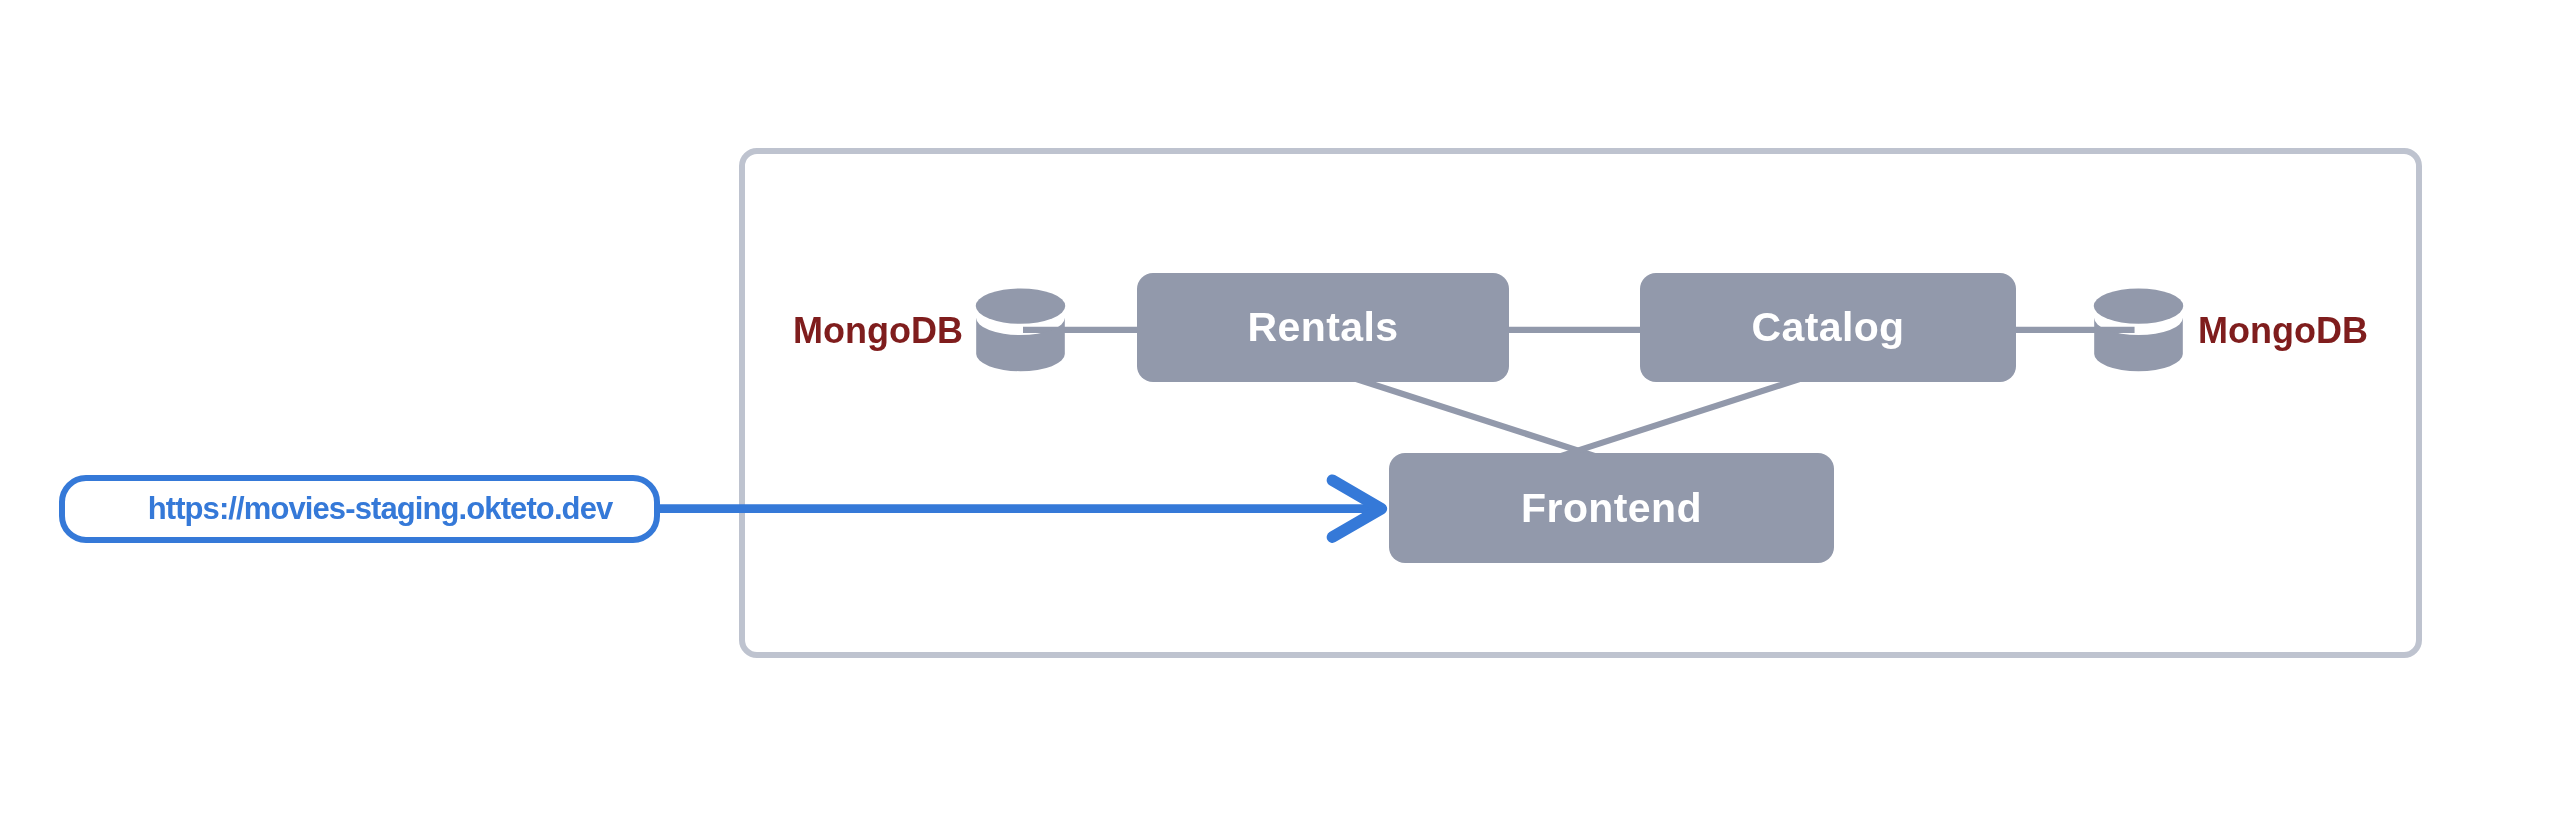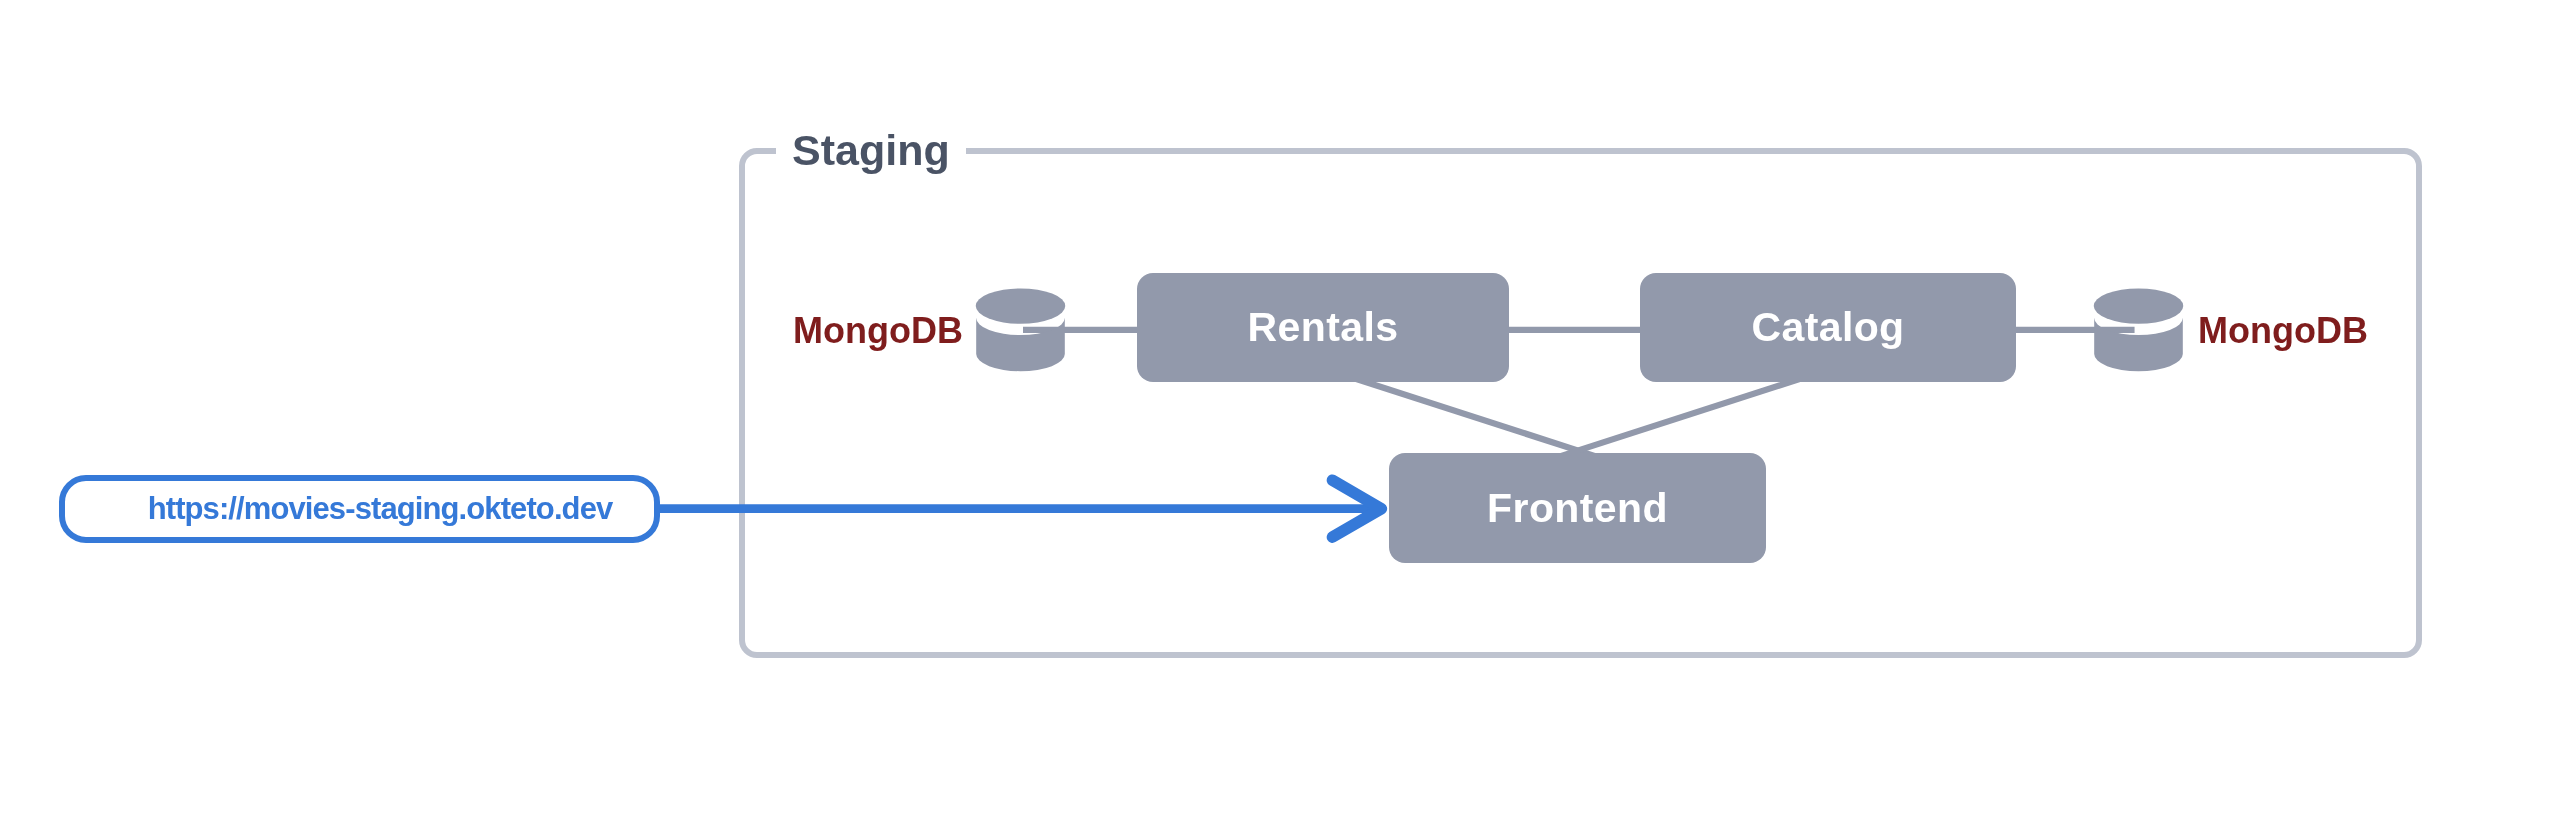--- a/index.html
+++ b/index.html
@@ -63,21 +63,21 @@
   }
   .node-label {
     color: #ffffff;
     font-size: 41px;
     font-weight: bold;
     letter-spacing: 0.4px;
     white-space: nowrap;
   }
   .node-rentals  { left: 1137px; top: 273px; width: 372px; height: 109px; }
   .node-catalog  { left: 1640px; top: 273px; width: 376px; height: 109px; }
-  .node-frontend { left: 1389px; top: 453px; width: 377px; height: 110px; }
+  .node-frontend { left: 1389px; top: 453px; width: 445px; height: 110px; }
   
   .db-icon {
     position: absolute;
     width: 91px;
     height: 85px;
     z-index: 3;
   }
   .db-icon-left  { left: 975px; top: 288px; }
   .db-icon-right { left: 2093px; top: 288px; }
   .db-label {
@@ -127,21 +127,20 @@
     height: 827px;
     z-index: 4;
   }
 </style>
 </head>
 <body>
 
 <div class="canvas">
 
   <div class="staging-box"></div>
-  <div class="staging-label">Staging</div>
 
   <svg class="lines-svg" viewBox="0 0 2896 930" xmlns="http://www.w3.org/2000/svg">
 
     <line x1="1150" y1="371" x2="1295" y2="371" stroke="#9299ab" stroke-width="7"></line>
 
     <line x1="1690" y1="371" x2="1850" y2="371" stroke="#9299ab" stroke-width="7"></line>
 
     <line x1="2260" y1="371" x2="2400" y2="371" stroke="#9299ab" stroke-width="7"></line>
 
     <line x1="1490" y1="415" x2="1803" y2="516" stroke="#9299ab" stroke-width="7"></line>

